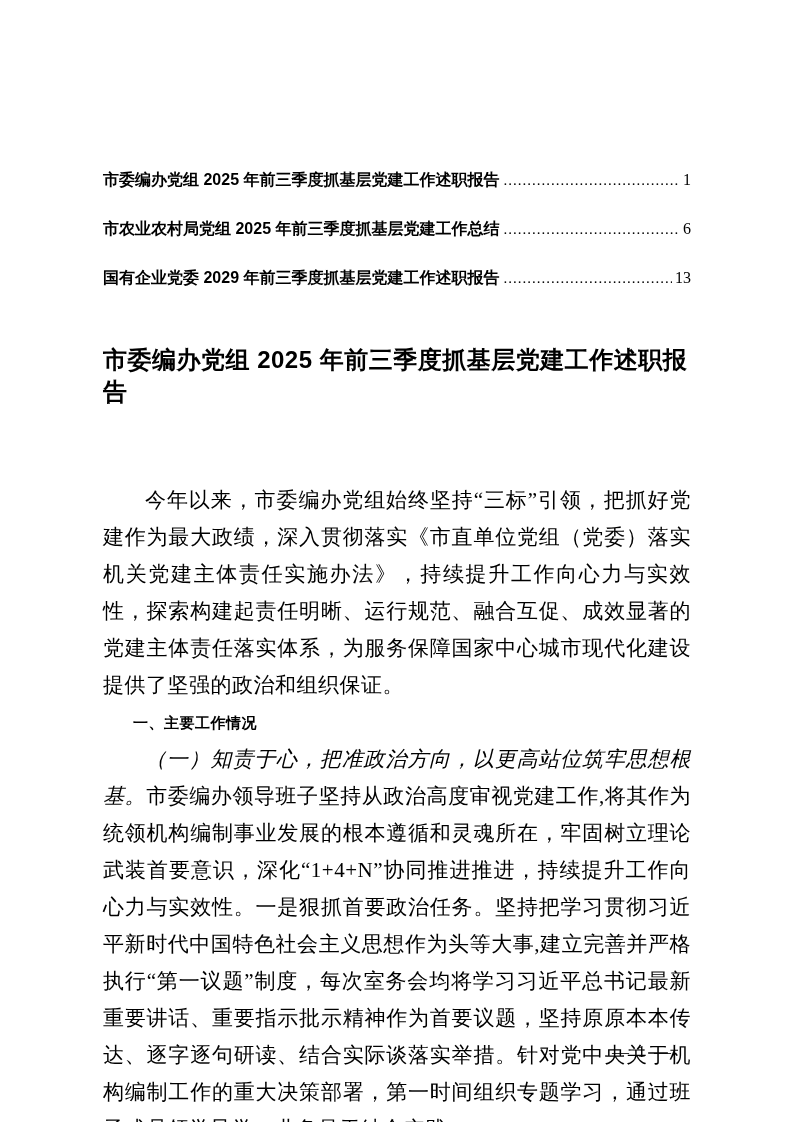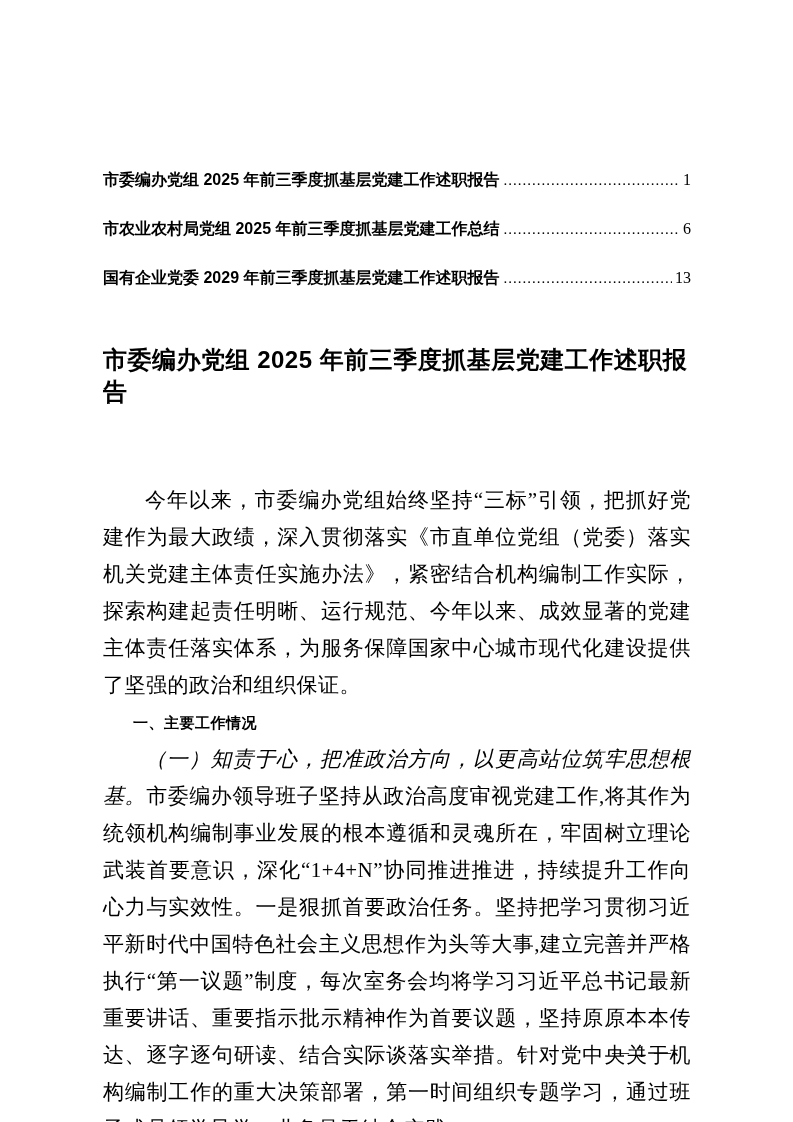--- a/index.html
+++ b/index.html
@@ -116,21 +116,21 @@
       </div>
       <div class="toc-item">
         <span class="toc-title">国有企业党委 2029 年前三季度抓基层党建工作述职报告</span>
         <span class="toc-leader"></span>
         <span class="toc-page">13</span>
       </div>
     </nav>
 
     <h1 class="doc-title">市委编办党组 2025 年前三季度抓基层党建工作述职报告</h1>
 
-    <p class="body-para para-intro">今年以来，市委编办党组始终坚持“三标”引领，把抓好党建作为最大政绩，深入贯彻落实《市直单位党组（党委）落实机关党建主体责任实施办法》，紧密结合机构编制工作实际，探索构建起责任明晰、运行规范、今年以来、成效显著的党建主体责任落实体系，为服务保障国家中心城市现代化建设提供了坚强的政治和组织保证。</p>
+    <p class="body-para para-intro">今年以来，市委编办党组始终坚持“三标”引领，把抓好党建作为最大政绩，深入贯彻落实《市直单位党组（党委）落实机关党建主体责任实施办法》，持续提升工作向心力与实效性，探索构建起责任明晰、运行规范、融合互促、成效显著的党建主体责任落实体系，为服务保障国家中心城市现代化建设提供了坚强的政治和组织保证。</p>
 
     <h2 class="section-heading">一、主要工作情况</h2>
 
     <p class="body-para"><span class="kai-lead">（一）知责于心，把准政治方向，以更高站位筑牢思想根基。</span><span>市委编办领导班子坚持从政治高度审视党建工作,将其作为统领机构编制事业发展的根本遵循和灵魂所在，牢固树立理论武装首要意识，深化“1+4+N”协同推进推进，持续提升工作向心力与实效性。一是狠抓首要政治任务。坚持把学习贯彻习近平新时代中国特色社会主义思想作为头等大事,建立完善并严格执行“第一议题”制度，每次室务会均将学习习近平总书记最新重要讲话、重要指示批示精神作为首要议题，坚持原原本本传达、逐字逐句研读、结合实际谈落实举措。针对党中央关于机构编制工作的重大决策部署，第一时间组织专题学习，通过班子成员领学导学、业务骨干结合实践</span></p>
 
   </div>
 
   <div class="page-number">— 1 —</div>
 </div>
 

